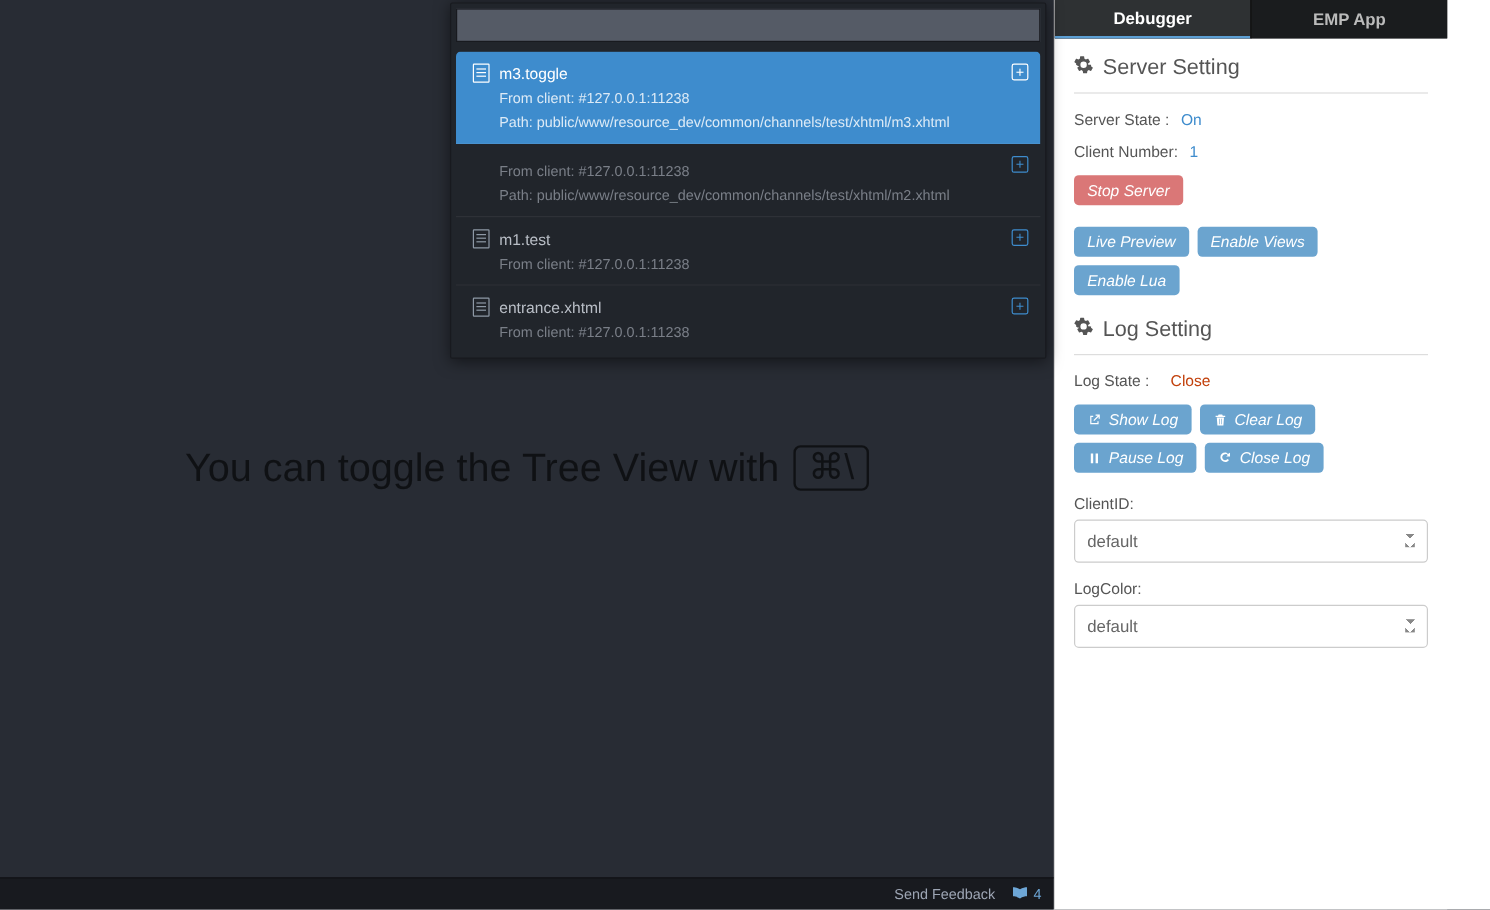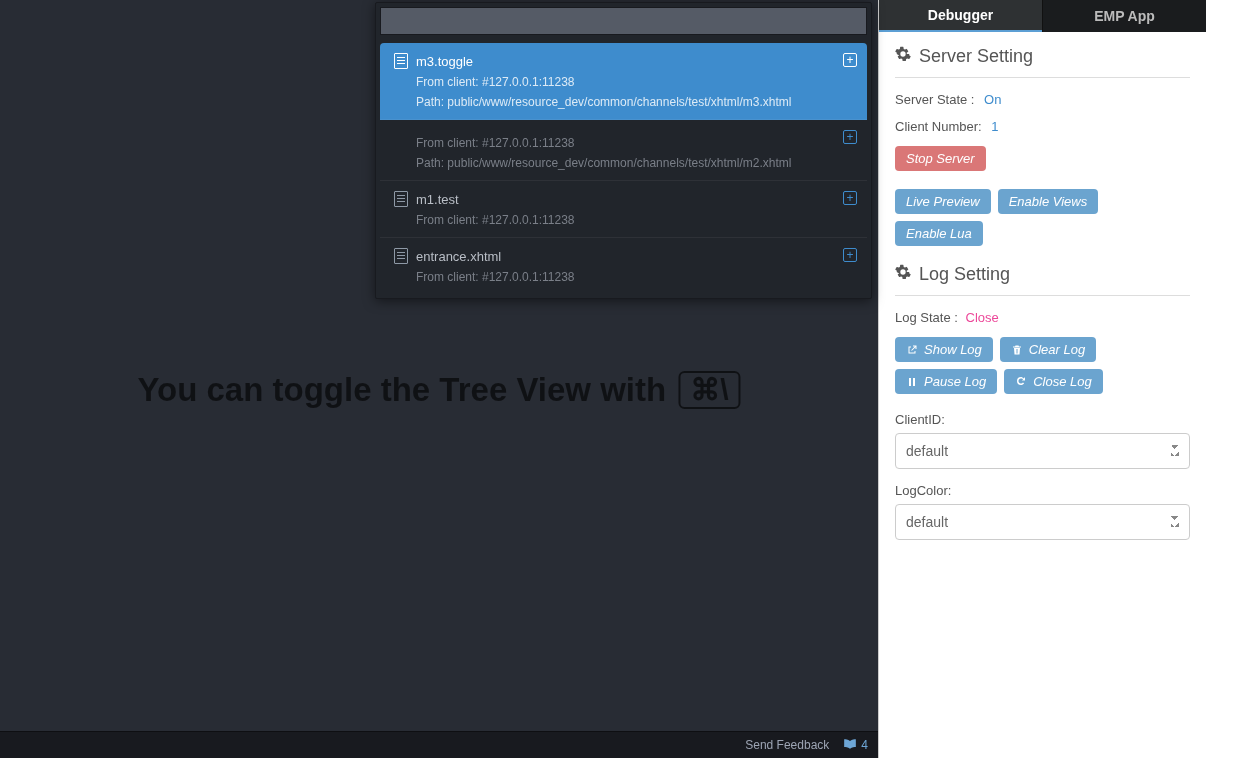--- a/index.html
+++ b/index.html
@@ -27,21 +27,21 @@
   background: #282c34;
 }
 .hint-text {
   position: absolute;
   left: 50%;
   top: 390px;
   transform: translate(-50%, -50%);
   color: #000;
   opacity: 0.6;
   font-size: 33px;
-  font-weight: 700;
+  font-weight: 400;
   white-space: nowrap;
   display: flex;
   align-items: center;
   gap: 12px;
   pointer-events: none;
 }
 .hint-text .kbd {
   border: 2px solid #000;
   border-radius: 6px;
   padding: 2px 10px;
@@ -215,21 +215,21 @@
 }
 .gear-icon {
   color: #555;
 }
 .field-row {
   margin-bottom: 12px;
   font-size: 13px;
   color: #555;
 }
 .val-blue { color: #3e8ccd; margin-left: 6px; }
-.val-red { color: #ec4899; margin-left: 4px; }
+.val-red { color: #c2410c; margin-left: 14px; }
 .btn-row {
   display: flex;
   flex-wrap: wrap;
   gap: 7px;
   margin-bottom: 18px;
 }
 .btn {
   display: inline-flex;
   align-items: center;
   gap: 6px;

